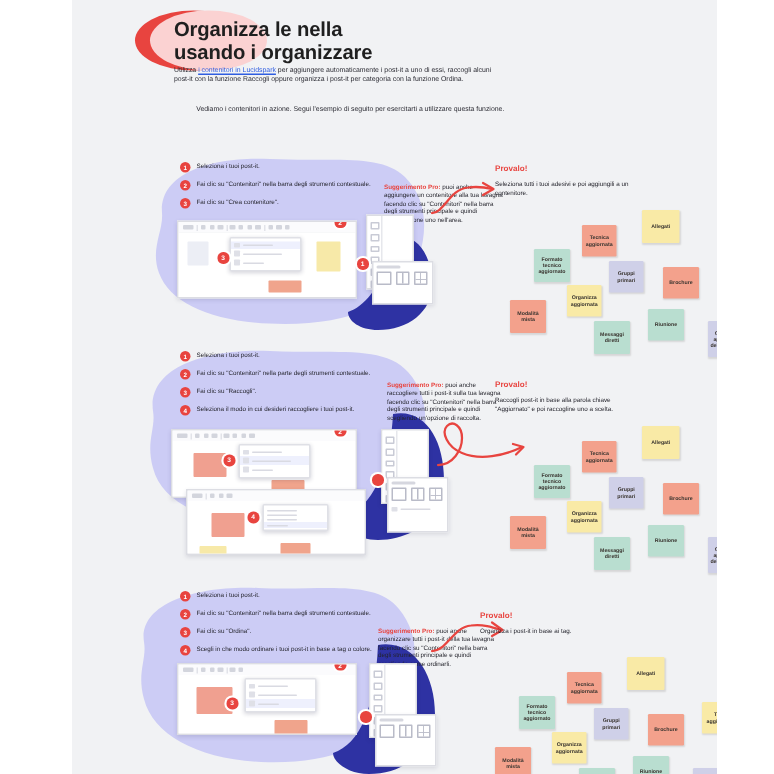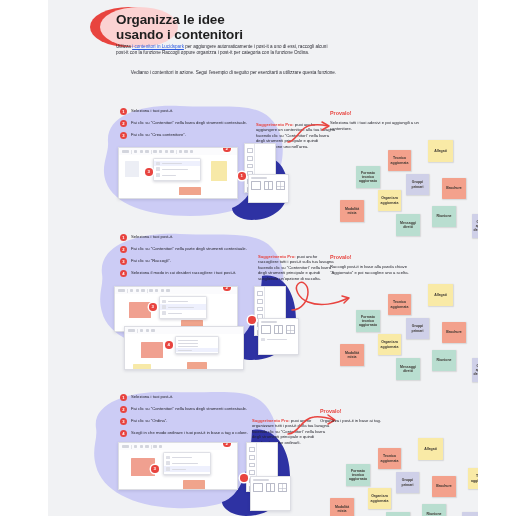--- a/index.html
+++ b/index.html
@@ -144,22 +144,22 @@
 </head>
 <body>
 
 <div class="canvas">
   <div class="page">
 
     <div class="hero-blob"></div>
     <div class="hero-blob-in"></div>
 
     <div class="title">
-      <div>Organizza le idee</div>
-      <div>usando i contenitori</div>
+      <div>Organizza le nella</div>
+      <div>usando i organizzare</div>
     </div>
 
     <div class="intro">
       <span>Utilizza </span><span class="lnk">i contenitori in Lucidspark</span><span> per aggiungere automaticamente i post-it a uno di essi, raccogli alcuni post-it con la funzione Raccogli oppure organizza i post-it per categoria con la funzione Ordina.</span>
     </div>
 
     <div class="subintro">Vediamo i contenitori in azione. Segui l'esempio di seguito per esercitarti a utilizzare questa funzione.</div>
 
     <div class="section" style="top:100px;height:130px;">
 

